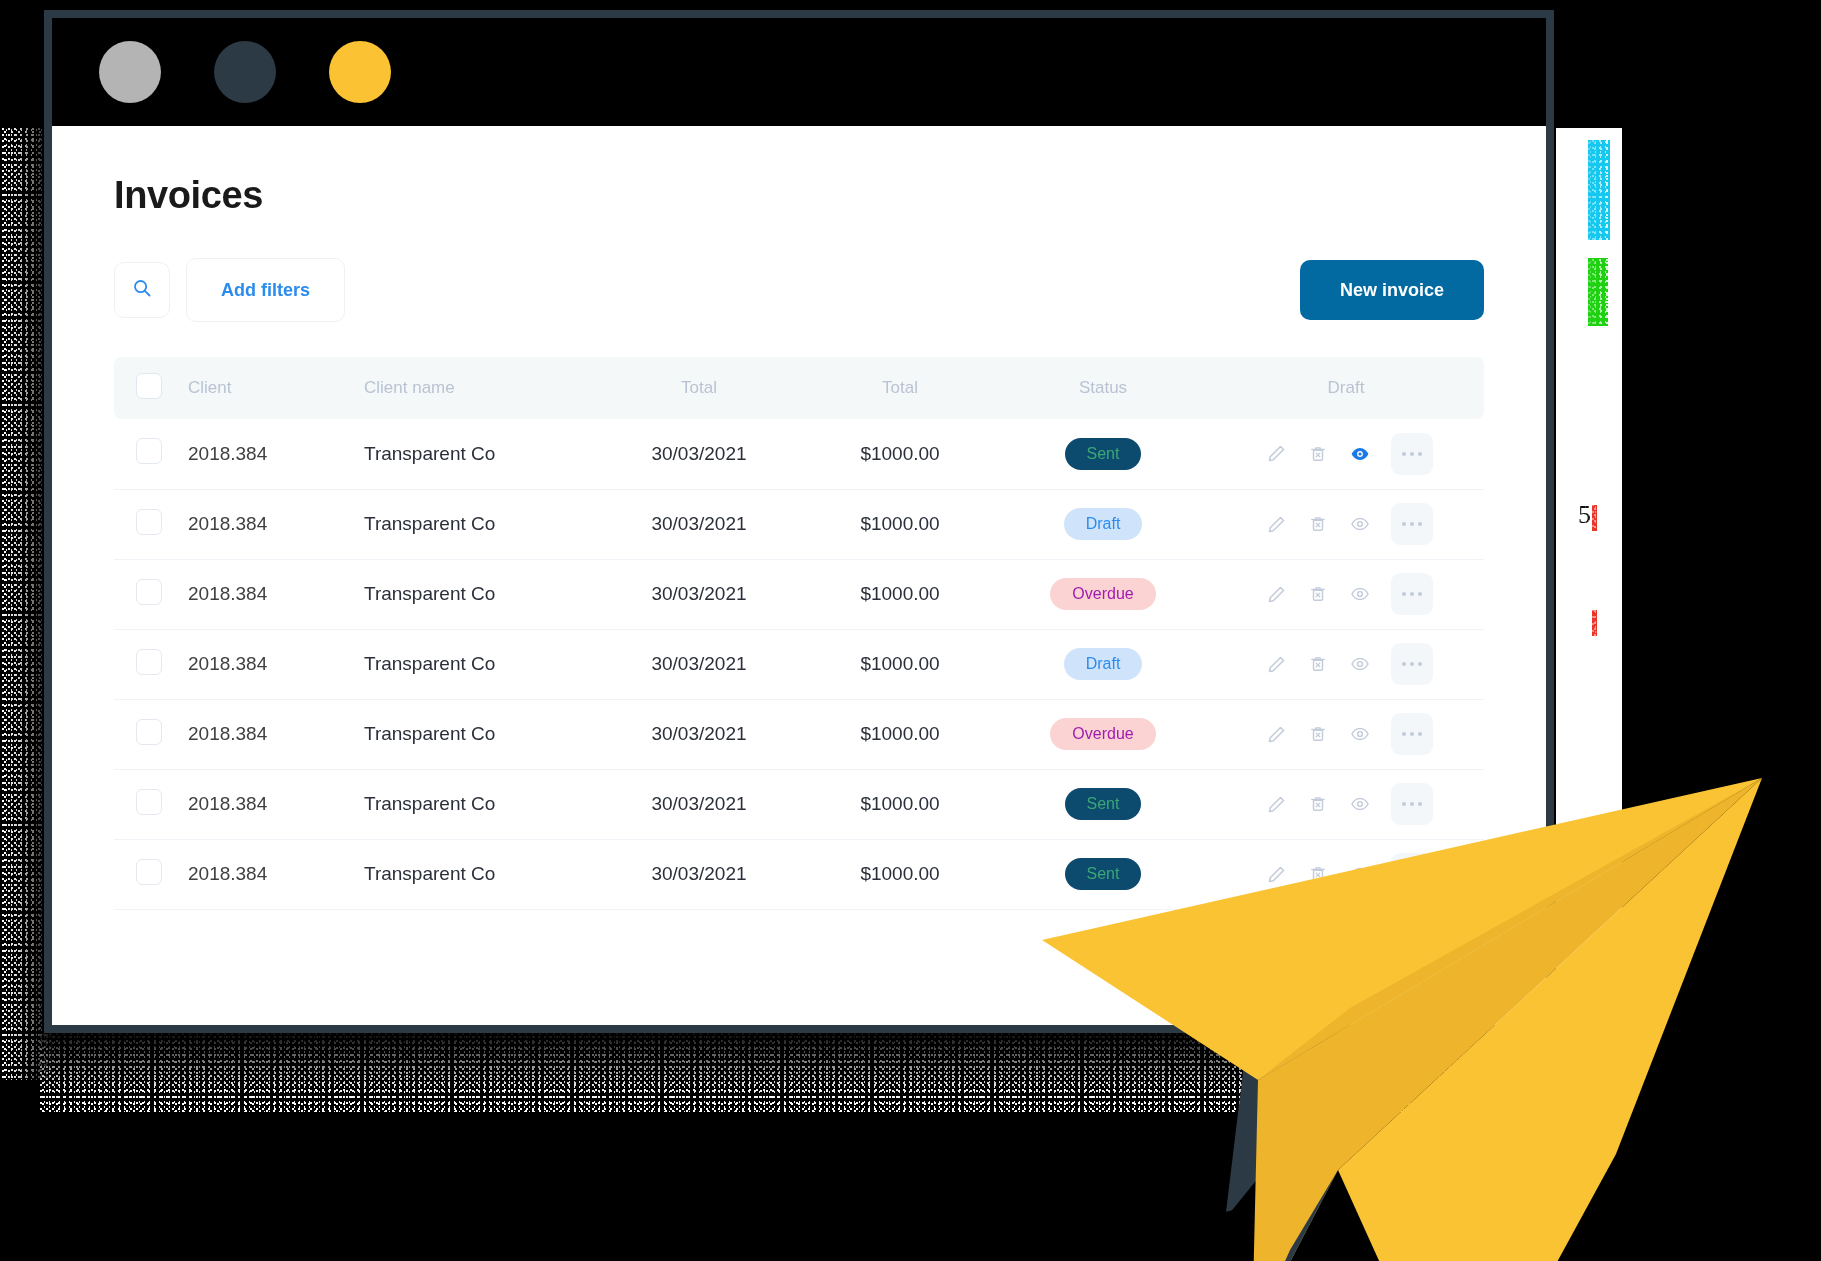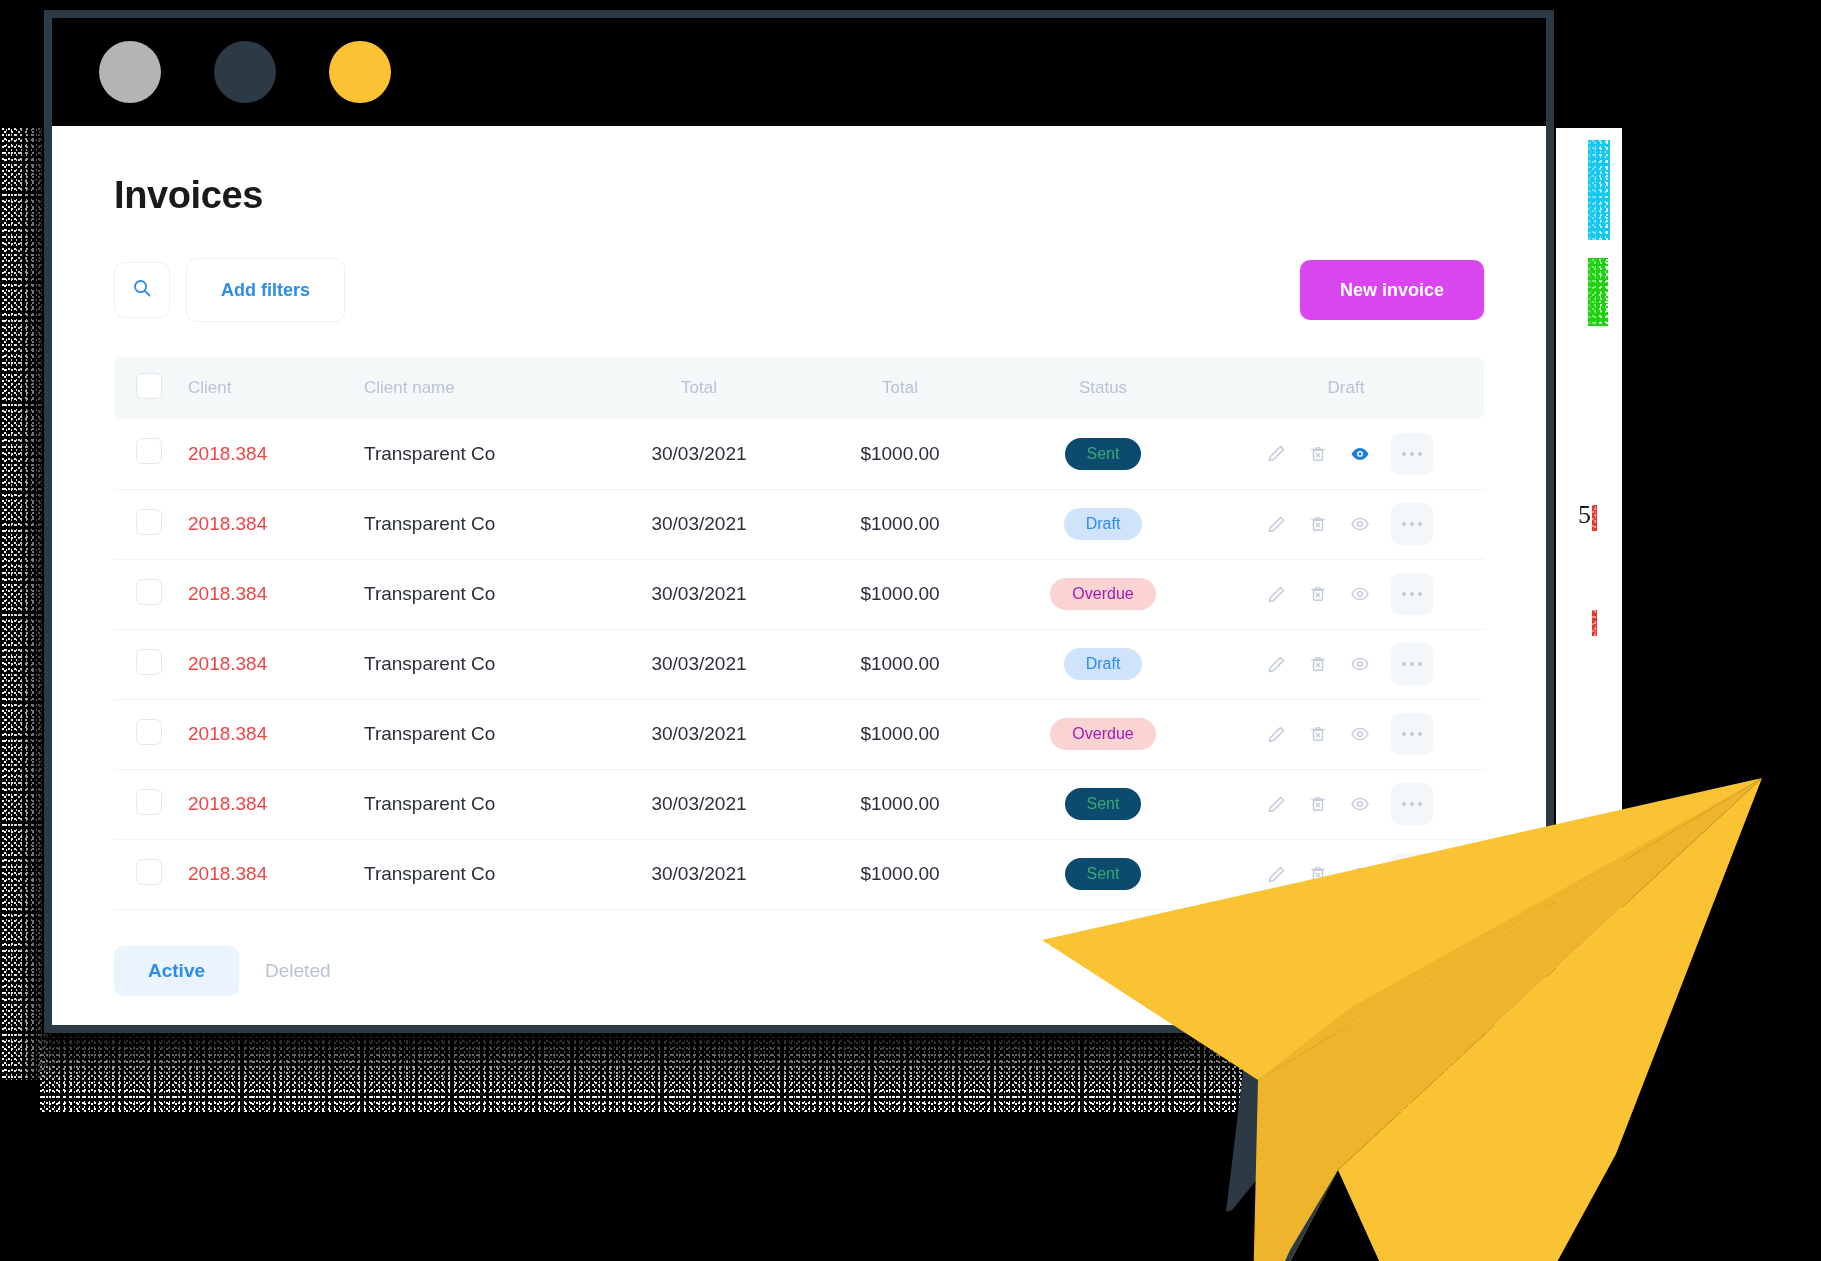--- a/index.html
+++ b/index.html
@@ -126,21 +126,21 @@
     font-weight: bold;
     display: flex; align-items: center; justify-content: center;
     cursor: pointer;
   }
   #new-invoice-button {
     margin-left: auto;
     height: 60px;
     padding: 0 40px;
     border: none;
     border-radius: 10px;
-    background: #d946ef;
+    background: #0369a1;
     color: #ffffff;
     font-size: 18px;
     font-weight: bold;
     display: flex; align-items: center; justify-content: center;
     cursor: pointer;
   }
 
   
   #invoice-table { width: 100%; border-collapse: collapse; table-layout: fixed; }
   #invoice-table thead th {
@@ -162,21 +162,21 @@
   .col-status { width: 210px; text-align: center !important; }
   .col-action { text-align: center !important; }
 
   #invoice-table tbody td {
     height: 70px;
     border-bottom: 1.5px solid #f0f3f7;
     font-size: 19px;
     color: #2a2f3a;
     vertical-align: middle;
   }
-  .cell-client a { color: #ef4444; text-decoration: none; font-size: 19px; cursor: pointer; }
+  .cell-client a { color: #404040; text-decoration: none; font-size: 19px; cursor: pointer; }
   .cell-date, .cell-total { text-align: center; }
   .cell-status { text-align: center; }
   .cell-action { text-align: center; }
 
   .row-checkbox {
     width: 26px; height: 26px;
     border: 1.5px solid #e4e9f0;
     border-radius: 6px;
     background: #fff;
     display: inline-block;
@@ -586,28 +586,20 @@
                       <i></i>
                       <i></i>
                       <i></i>
                     </span>
                   </span>
                 </span></td>
             </tr>
           </tbody>
       </table>
 
-      <div id="table-footer">
-        <div id="tab-active">Active</div>
-        <div id="tab-deleted">Deleted</div>
-        <div id="pagination">
-          <div id="page-prev">‹</div>
-          <div id="page-1">1</div>
-        </div>
-      </div>
 
     </div>
   </div>
 
   <svg id="paper-plane" viewBox="0 0 800 512">
     <polygon points="232,318 320,420 212,590 206,592" fill="#2c3a45" transform="scale(1,0.78)"></polygon>
     <polygon points="22,190 742,28 238,330" fill="#f9c333"></polygon>
     <polygon points="742,28 238,330 330,258" fill="#edb42c"></polygon>
     <polygon points="742,28 238,330 232,585 318,420" fill="#edb42c"></polygon>
     <polygon points="742,28 318,420 440,690 596,404" fill="#f9c333"></polygon>

